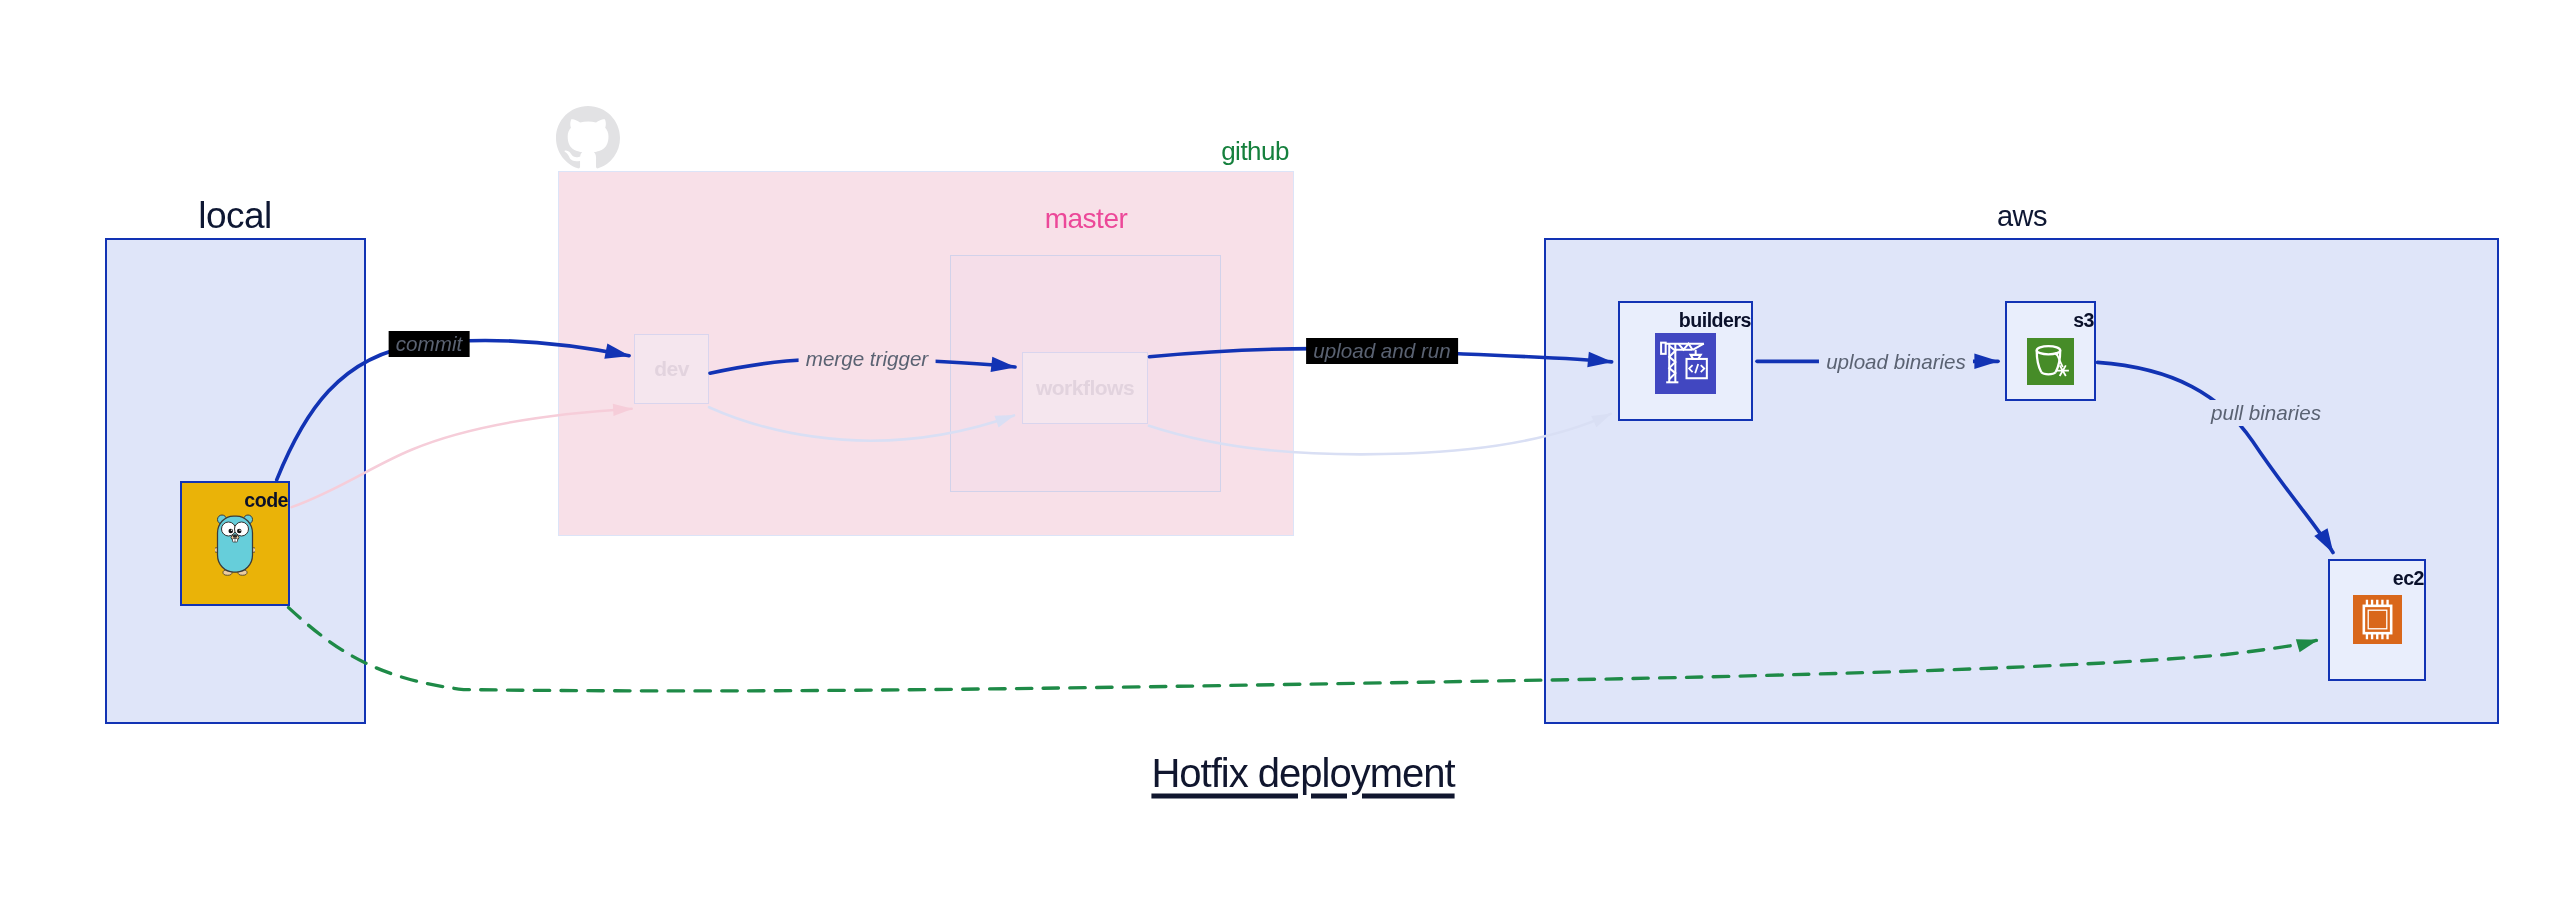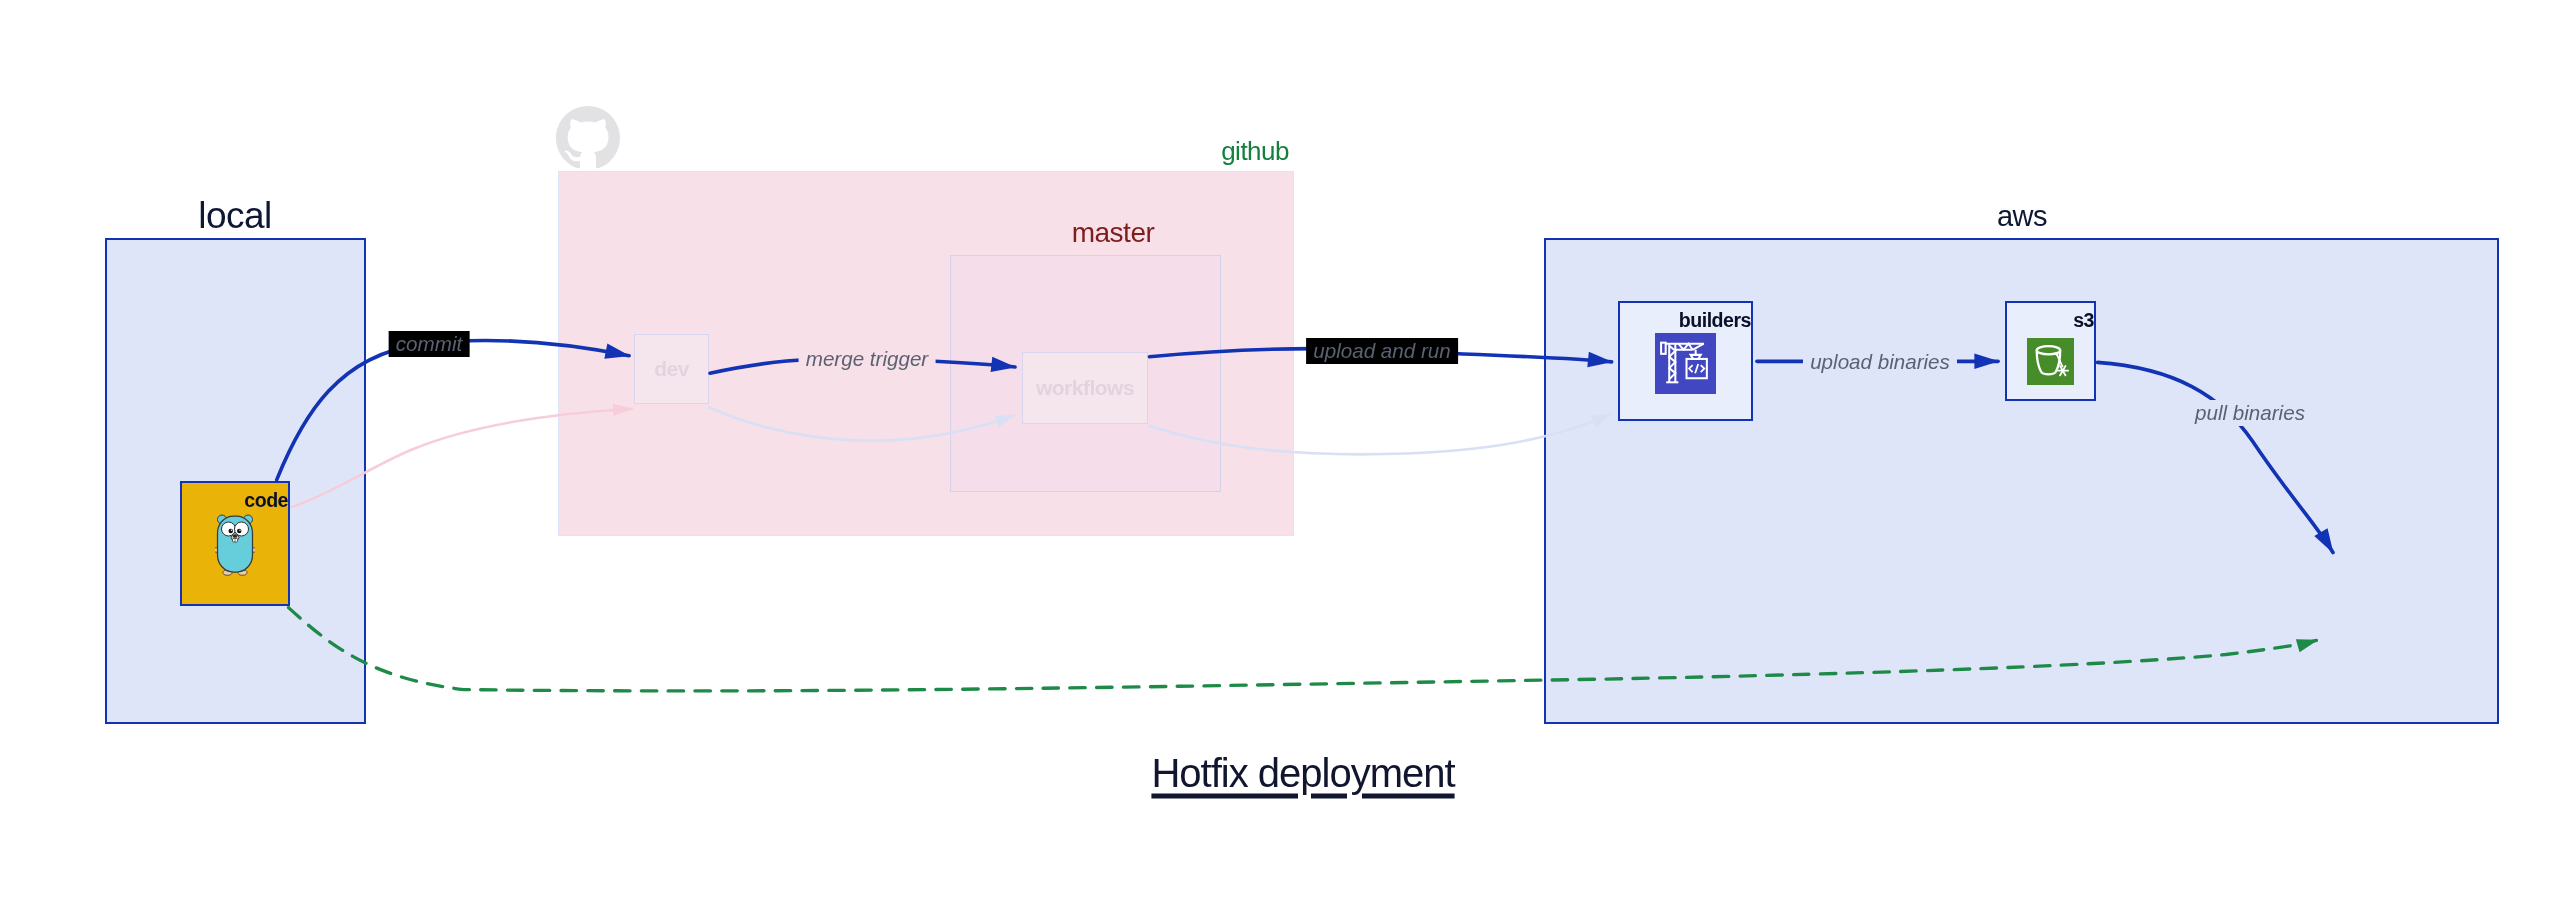--- a/index.html
+++ b/index.html
@@ -12,21 +12,21 @@
   #region-github{left:558px;top:171px; width:736px; height:365px; background:#f8e0e8; border:1.5px solid #dce4f8; z-index:1;}
   #region-master{left:950px;top:255px; width:271px;  height:237px; background:#f5dee9; border:1.5px solid #d2d2ea; z-index:2;}
   #region-aws   {left:1544px;top:238px; width:955px; height:486px; background:#dfe5f9; border:2.6px solid #1233b4; z-index:1;}
 
   
   .region-label{position:absolute;transform:translate(-50%,-50%);white-space:nowrap;z-index:3;
                 font-weight:500;letter-spacing:-0.5px;}
   #label-local {left:235px; top:216px; font-size:37px; color:#0e1733;}
   #label-aws   {left:2022px;top:216px; font-size:29px; color:#0e1733;}
   #label-github{left:1289px;top:151px; font-size:26px; color:#15803d; transform:translate(-100%,-50%);}
-  #label-master{left:1086px;top:233px; font-size:28px; color:#7f1d1d;margin-left:27px;}
+  #label-master{left:1086px;top:219px; font-size:28px; color:#ec4899;}
 
   
   .node{position:absolute;box-sizing:border-box;z-index:4;}
   #node-code     {left:180px; top:481px; width:110px;height:125px;background:#eab308;border:2.1px solid #1233b4;}
   #node-builders {left:1618px;top:301px; width:135px;height:120px;background:#e9eefc;border:2.1px solid #1233b4;}
   #node-s3       {left:2005px;top:301px; width:91px;height:100px;background:#e9eefc;border:2.1px solid #1233b4;}
   #node-ec2      {left:2328px;top:559px;width:98px;height:122px;background:#e9eefc;border:2.1px solid #1233b4;}
   #node-dev      {left:634px;top:334px; width:75px;height:70px;background:#f5e6ee;border:1.5px solid #d9d5ee;
                   display:flex;align-items:center;justify-content:center;}
   #node-workflows{left:1022px;top:352px; width:126px;height:72px;background:#f5e6ee;border:1.5px solid #d9d5ee;
@@ -36,21 +36,21 @@
   .faded-label{font-weight:bold;font-size:21px;color:#e2d3de;letter-spacing:-0.5px;}
   .node-icon{position:absolute;}
   .icon-tile{position:absolute;display:flex;align-items:center;justify-content:center;}
 
   
   #edges{position:absolute;left:0;top:0;z-index:6;pointer-events:none;}
   .edge-label{position:absolute;transform:translate(-50%,-50%);z-index:7;white-space:nowrap;
               font-style:italic;font-size:20.6px;color:#5a6272;padding:1px 7.2px;}
   .bg-white{background:#000000;}
   .bg-pink {background:#f8e0e8;}
-  .bg-blue {background:#dfe5f9;}
+  .bg-blue {background:#dfe5f9;margin-left:16px;}
   #elabel-commit         {left:429px; top:344px;}
   #elabel-merge-trigger  {left:867px;top:359px;}
   #elabel-upload-and-run {left:1382px;top:351px;}
   #elabel-upload-binaries{left:1880px;top:362px;}
   #elabel-pull-binaries  {left:2250px;top:413px;}
 
   
   #octocat{position:absolute;left:556px;top:106px;z-index:2;}
   #diagram-title{position:absolute;left:1303px;top:773px;transform:translate(-50%,-50%);z-index:3;
                  font-size:40px;font-weight:500;color:#10162e;letter-spacing:-1px;white-space:nowrap;
@@ -133,20 +133,31 @@
         <ellipse cx="42" cy="24" rx="23" ry="8" stroke-width="4.5"></ellipse>
         <path d="M19 24 C19 43 23 58 28 67 M65 24 C65 43 61 58 56 67" stroke-width="4.5"></path>
         <path d="M28 67 C33 72.5 51 72.5 56 67" stroke-width="4.5"></path>
         <circle cx="58" cy="31" r="3.5" fill="#ffffff" stroke="none"></circle>
         <path d="M58 31 L70 57" stroke-width="3.5"></path>
         <path d="M58 64 H82 M64 53.5 L76 74.5 M76 53.5 L64 74.5" stroke-width="3.5"></path>
       </svg>
     </div>
   </div>
 
+  <div class="node" id="node-ec2">
+    <div class="node-label">ec2</div>
+    <div class="icon-tile" style="left:23px;top:34px;width:49px;height:49px;background:#d9671b;">
+      <svg width="49" height="49" viewBox="0 0 95 95" fill="none" stroke="#ffffff">
+        <rect x="21" y="21" width="53" height="53" stroke-width="5"></rect>
+        <rect x="29.5" y="29.5" width="36" height="36" stroke-width="2.5"></rect>
+        <path d="M27 9 V21 M37 9 V21 M47 9 V21 M57 9 V21 M67 9 V21" stroke-width="4.5"></path>
+        <path d="M27 74 V86 M37 74 V86 M47 74 V86 M57 74 V86 M67 74 V86" stroke-width="4.5"></path>
+      </svg>
+    </div>
+  </div>
 
   <svg id="edges" width="2604" height="902" viewBox="0 0 5054 1750">
     <defs>
       <marker id="mB" markerUnits="userSpaceOnUse" markerWidth="54" markerHeight="38" refX="48" refY="19" orient="auto">
         <path d="M2 4 L50 19 L2 34 Z" fill="#1233b4"></path>
       </marker>
       <marker id="mG" markerUnits="userSpaceOnUse" markerWidth="48" markerHeight="34" refX="42" refY="17" orient="auto">
         <path d="M2 4 L44 17 L2 30 Z" fill="#1e8a47"></path>
       </marker>
       <marker id="mP" markerUnits="userSpaceOnUse" markerWidth="44" markerHeight="30" refX="38" refY="15" orient="auto">

